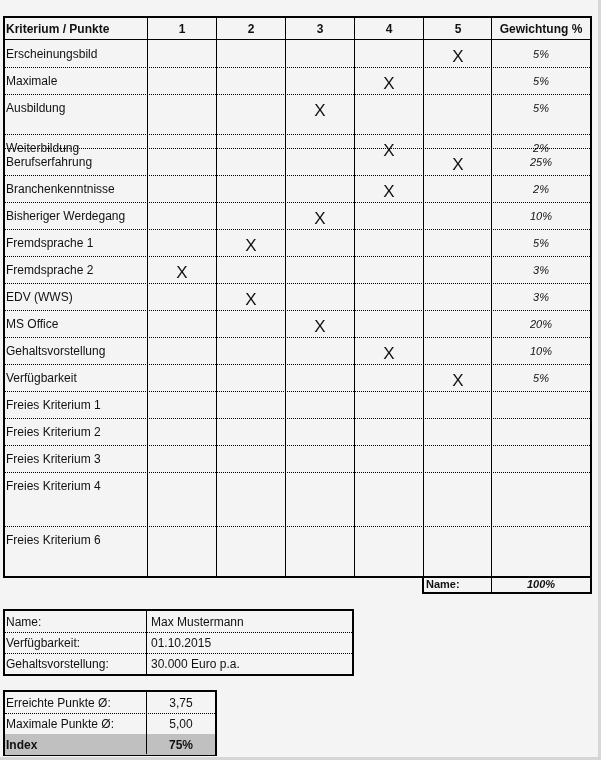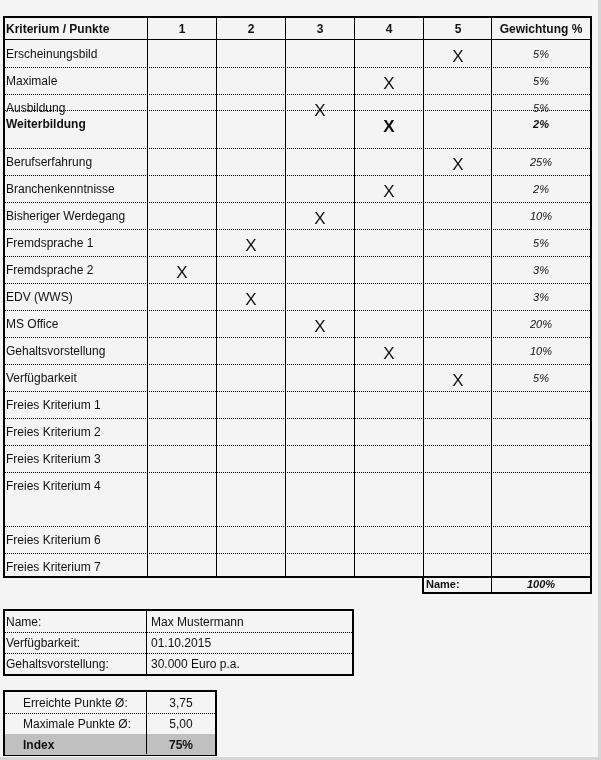--- a/index.html
+++ b/index.html
@@ -44,21 +44,21 @@
   .irow .v { position: absolute; left: 146px; top: 0; height: 100%; display: flex; align-items: center; }
   .info .div { position: absolute; left: 141px; top: 0; bottom: 0; width: 1px; background: #000; }
 
   .score {
     position: absolute; left: 3px; top: 690px; width: 214px; height: 66px;
     border: 2px solid #000; box-sizing: border-box;
   }
   .srow { position: absolute; left: 0; width: 100%; height: 21px; box-sizing: border-box; }
   .srow.dot { border-top: 1px dotted #000; }
   .srow.idx { background: #c0c0c0; font-weight: bold; }
-  .srow .k { position: absolute; left: 18px; top: 0; height: 100%; display: flex; align-items: center; }
+  .srow .k { position: absolute; left: 1px; top: 0; height: 100%; display: flex; align-items: center; }
   .srow .v { position: absolute; left: 142px; right: 0; top: 0; height: 100%; display: flex; align-items: center; justify-content: center; }
   .score .div { position: absolute; left: 141px; top: 0; bottom: 0; width: 1px; background: #000; z-index: 2; }
 </style>
 </head>
 <body>
 
 <div class="frame-edge-r"></div>
 <div class="frame-edge-b"></div>
 
 <div class="main" id="main">
@@ -97,21 +97,21 @@
     </div>
     <div class="row body" style="top: 76px; height: 27px;">
       <div class="cell c0">Ausbildung</div>
       <div class="cell cn mark" style="left: 143px; width: 68px;"></div>
       <div class="cell cn mark" style="left: 212px; width: 68px;"></div>
       <div class="cell cn mark" style="left: 281px; width: 68px;">X</div>
       <div class="cell cn mark" style="left: 350px; width: 68px;"></div>
       <div class="cell cn mark" style="left: 419px; width: 68px;"></div>
       <div class="cell cn weight" style="left: 487px; width: 98px;">5%</div>
     </div>
-    <div class="row body" style="top: 92px; height: 27px; font-weight: bold;">
+    <div class="row body" style="top: 116px; height: 27px;">
       <div class="cell c0">Weiterbildung</div>
       <div class="cell cn mark" style="left: 143px; width: 68px;"></div>
       <div class="cell cn mark" style="left: 212px; width: 68px;"></div>
       <div class="cell cn mark" style="left: 281px; width: 68px;"></div>
       <div class="cell cn mark" style="left: 350px; width: 68px;">X</div>
       <div class="cell cn mark" style="left: 419px; width: 68px;"></div>
       <div class="cell cn weight" style="left: 487px; width: 98px;">2%</div>
     </div>
     <div class="row body" style="top: 130px; height: 27px;">
       <div class="cell c0">Berufserfahrung</div>
@@ -225,29 +225,20 @@
       <div class="cell c0">Freies Kriterium 4</div>
       <div class="cell cn mark" style="left: 143px; width: 68px;"></div>
       <div class="cell cn mark" style="left: 212px; width: 68px;"></div>
       <div class="cell cn mark" style="left: 281px; width: 68px;"></div>
       <div class="cell cn mark" style="left: 350px; width: 68px;"></div>
       <div class="cell cn mark" style="left: 419px; width: 68px;"></div>
       <div class="cell cn weight" style="left: 487px; width: 98px;"></div>
     </div>
     <div class="row body" style="top: 508px; height: 27px;">
       <div class="cell c0">Freies Kriterium 6</div>
-      <div class="cell cn mark" style="left: 143px; width: 68px;"></div>
-      <div class="cell cn mark" style="left: 212px; width: 68px;"></div>
-      <div class="cell cn mark" style="left: 281px; width: 68px;"></div>
-      <div class="cell cn mark" style="left: 350px; width: 68px;"></div>
-      <div class="cell cn mark" style="left: 419px; width: 68px;"></div>
-      <div class="cell cn weight" style="left: 487px; width: 98px;"></div>
-    </div>
-    <div class="row body" style="top: 535px; height: 27px;">
-      <div class="cell c0">Freies Kriterium 7</div>
       <div class="cell cn mark" style="left: 143px; width: 68px;"></div>
       <div class="cell cn mark" style="left: 212px; width: 68px;"></div>
       <div class="cell cn mark" style="left: 281px; width: 68px;"></div>
       <div class="cell cn mark" style="left: 350px; width: 68px;"></div>
       <div class="cell cn mark" style="left: 419px; width: 68px;"></div>
       <div class="cell cn weight" style="left: 487px; width: 98px;"></div>
     </div>
   </div>
 
 <div class="check">

